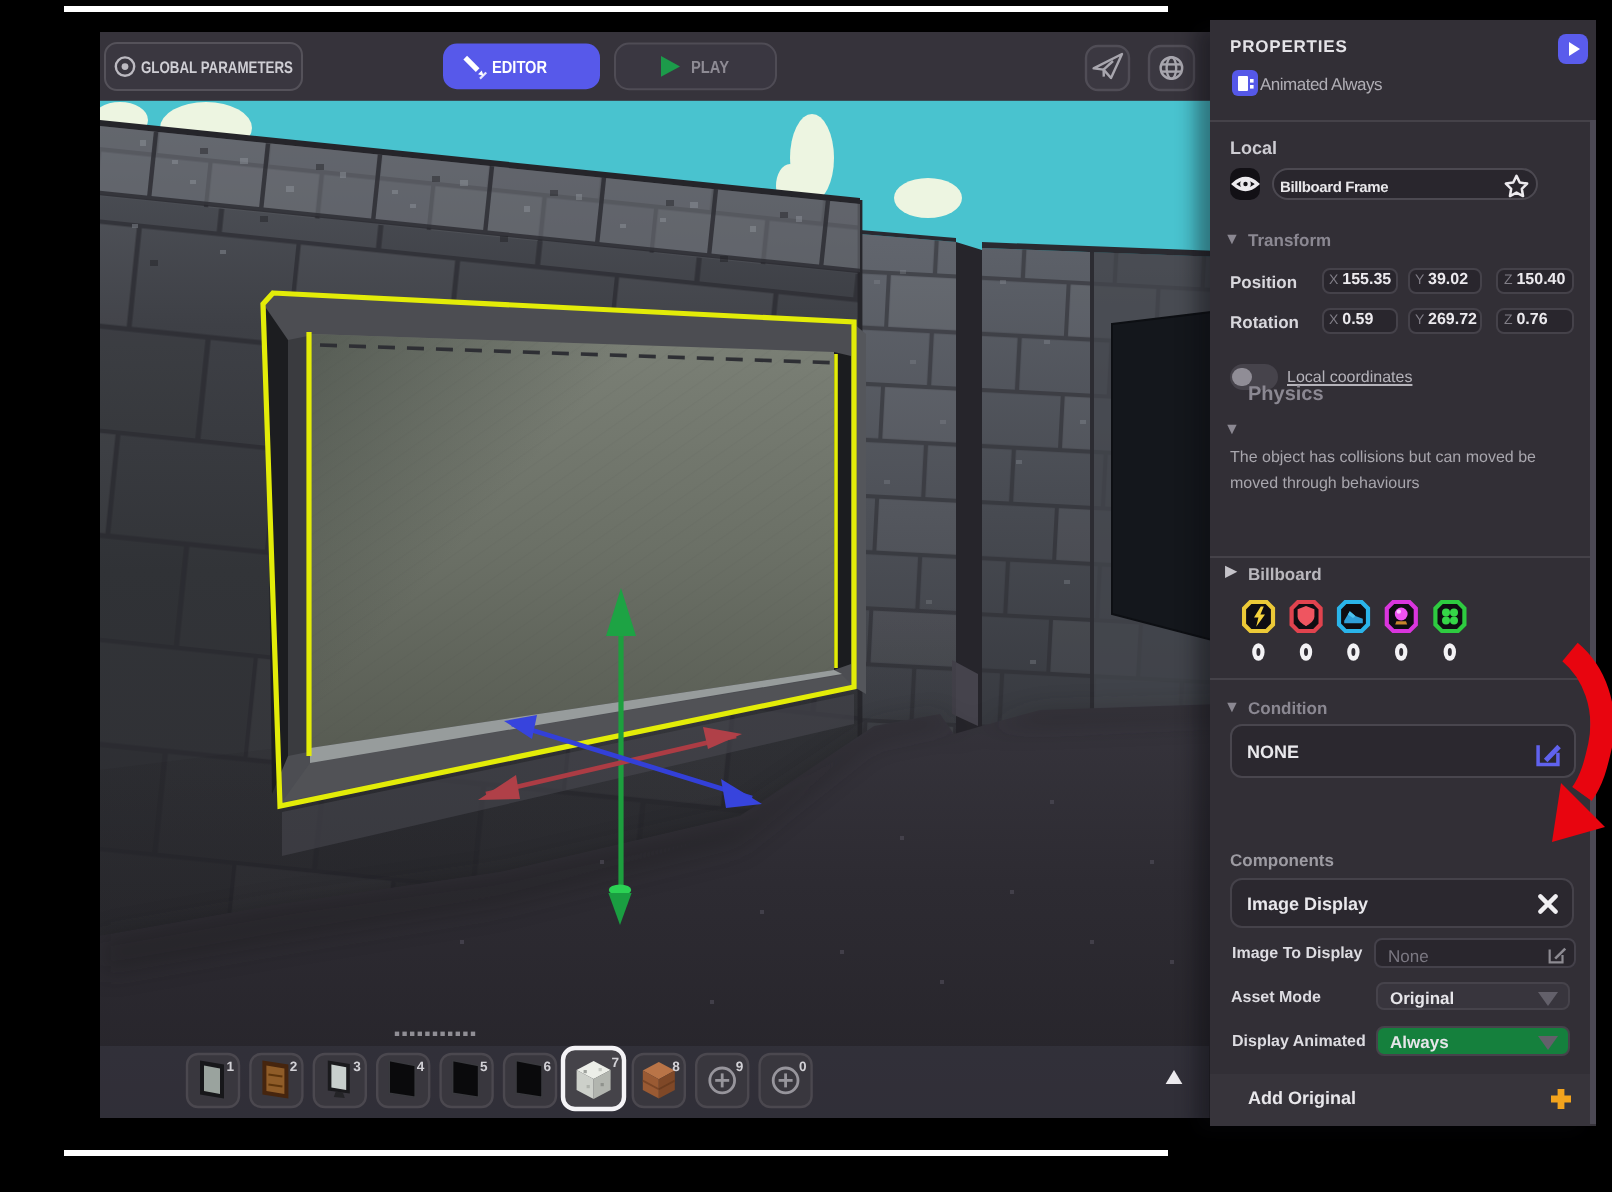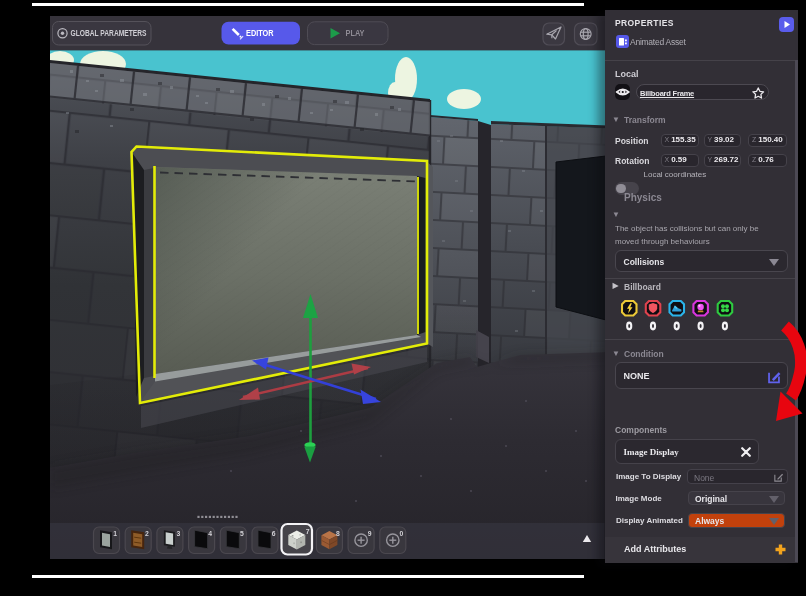--- a/index.html
+++ b/index.html
@@ -373,58 +373,54 @@
           <polygon points="5.5,4 5.5,11 11,7.5" fill="#fff"></polygon>
         </svg>
     </div>
     <div class="abs" style="left:11px;top:25px;width:13.5px;height:13.5px;border-radius:3px;background:#5558e8;">
       <svg width="13.5" height="13.5">
         <rect x="3" y="3" width="5" height="7.5" rx="0.5" fill="#fff"></rect>
         <rect x="9" y="4.5" width="1.8" height="1.8" fill="#fff"></rect>
         <rect x="9" y="7.5" width="1.8" height="1.8" fill="#fff"></rect>
       </svg>
     </div>
-    <div class="lbl" style="left:25.5px;top:27.5px;font-size:8.5px;color:#b0aeb5;letter-spacing:-0.25px;">Animated Asset</div>
+    <div class="lbl" style="left:25.5px;top:27.5px;font-size:8.5px;color:#b0aeb5;letter-spacing:-0.25px;">Animated Always</div>
     <div class="divider" style="top:50px;"></div>
     <div class="lbl" style="left:10.5px;top:59px;font-size:9px;font-weight:bold;color:#cecdd3;">Local</div>
     <div class="abs" style="left:10px;top:74px;width:15.5px;height:16px;border-radius:5px;background:#121015;">
       <svg width="15.5" height="16" viewBox="0 0 15.5 16">
         <path d="M1.8,8 Q7.75,2.6 13.7,8 Q7.75,13.4 1.8,8 Z" fill="none" stroke="#eceaee" stroke-width="1.7"></path>
         <circle cx="7.75" cy="8" r="2.7" fill="#eceaee"></circle>
         <circle cx="7.75" cy="8" r="1.1" fill="#121015"></circle>
       </svg>
     </div>
     <div class="abs" style="left:31px;top:74.5px;width:133.5px;height:16px;border-radius:8px;background:#29262d;border:1px solid #4c4951;box-sizing:border-box;">
-      <div class="lbl" style="left:3.5px;top:3.5px;font-size:7.5px;font-weight:bold;color:#e8e7ea;letter-spacing:-0.2px;text-decoration:underline;">Billboard Frame</div>
+      <div class="lbl" style="left:3.5px;top:3.5px;font-size:7.5px;font-weight:bold;color:#e8e7ea;letter-spacing:-0.2px;">Billboard Frame</div>
       <svg class="abs" style="right:2.5px;top:0.5px;" width="14.5" height="14.5" viewBox="0 0 24 24">
           <path d="M12 3.2l2.7 5.5 6.1.9-4.4 4.3 1 6-5.4-2.9-5.4 2.9 1-6-4.4-4.3 6.1-.9z" fill="none" stroke="#eceaee" stroke-width="2.1" stroke-linejoin="round"></path>
         </svg>
     </div>
     <div class="lbl" style="left:7.5px;top:105px;font-size:8px;color:#8b8892;">▼</div>
     <div class="lbl" style="left:19.5px;top:105px;font-size:8.5px;font-weight:bold;color:#8b8892;">Transform</div>
     <div class="lbl" style="left:10.5px;top:126px;font-size:8.5px;font-weight:bold;color:#d8d7dc;">Position</div>
     <div class="vbox" style="left:56px;top:124.5px;width:38px;height:12.5px;"><span>X </span>155.35</div>
     <div class="vbox" style="left:99px;top:124.5px;width:37px;height:12.5px;"><span>Y </span>39.02</div>
     <div class="vbox" style="left:143.5px;top:124.5px;width:38.5px;height:12.5px;"><span>Z </span>150.40</div>
     <div class="lbl" style="left:10.5px;top:146px;font-size:8.5px;font-weight:bold;color:#d8d7dc;">Rotation</div>
     <div class="vbox" style="left:56px;top:144.5px;width:38px;height:12.5px;"><span>X </span>0.59</div>
     <div class="vbox" style="left:99px;top:144.5px;width:37px;height:12.5px;"><span>Y </span>269.72</div>
     <div class="vbox" style="left:143.5px;top:144.5px;width:38.5px;height:12.5px;"><span>Z </span>0.76</div>
     <div class="abs" style="left:10px;top:172.5px;width:24px;height:12.5px;border-radius:7px;background:#46434b;">
       <div class="abs" style="left:1.8px;top:1.6px;width:9.3px;height:9.3px;border-radius:50%;background:#908d96;"></div>
     </div>
-    <div class="lbl" style="left:39px;top:160px;font-size:8px;color:#b5b3ba;">Local coordinates</div>
+    <div class="lbl" style="left:39px;top:174px;font-size:8px;color:#b5b3ba;text-decoration:underline;">Local coordinates</div>
     <div class="lbl" style="left:7.5px;top:200px;font-size:8px;color:#8b8892;">▼</div>
     <div class="lbl" style="left:19.5px;top:182px;font-size:10px;font-weight:bold;color:#8b8892;">Physics</div>
-    <div class="lbl" style="left:10.5px;top:214.5px;font-size:8px;color:#a8a6ad;">The object has collisions but can only be</div>
+    <div class="lbl" style="left:10.5px;top:214.5px;font-size:8px;color:#a8a6ad;">The object has collisions but can moved be</div>
     <div class="lbl" style="left:10.5px;top:227.5px;font-size:8px;color:#a8a6ad;">moved through behaviours</div>
-    <div class="box" style="left:10px;top:240px;width:173px;height:22px;">
-      <div class="lbl" style="left:8px;top:6px;font-size:8.5px;font-weight:bold;color:#e6e5e9;">Collisions</div>
-      <div class="caret" style="right:8px;top:8px;"></div>
-    </div>
     <div class="divider" style="top:268px;"></div>
     <div class="lbl" style="left:8px;top:271.5px;font-size:8px;color:#c5c3c9;">▶</div>
     <div class="lbl" style="left:19.5px;top:272px;font-size:8.5px;font-weight:bold;color:#b9b7bd;">Billboard</div>
     <svg class="abs" style="left:16px;top:290px;" width="122" height="32" viewBox="0 0 122 32">
       <g>
         <polygon points="4.2,1 12.3,1 15.5,4.2 15.5,12.3 12.3,15.5 4.2,15.5 1,12.3 1,4.2" fill="#0f0d12" stroke="#ecc937" stroke-width="2.1"></polygon>
         <polygon points="9.4,3.2 6,8.8 8.2,8.8 7.1,13.4 11.5,7.2 9.2,7.2 10.9,3.2" fill="#f5d23d"></polygon>
         <ellipse cx="8.2" cy="26" rx="3.1" ry="4.4" fill="#f3f2f5"></ellipse>
           <ellipse cx="8.2" cy="26" rx="1" ry="2" fill="#312e35"></ellipse>
       </g>
@@ -463,46 +459,46 @@
     <div class="lbl" style="left:7.5px;top:339px;font-size:8px;color:#8b8892;">▼</div>
     <div class="lbl" style="left:19.5px;top:339px;font-size:8.5px;font-weight:bold;color:#8b8892;">Condition</div>
     <div class="box" style="left:10px;top:352.5px;width:173px;height:27px;">
       <div class="lbl" style="left:8px;top:8px;font-size:9px;font-weight:bold;color:#e9e8ec;">NONE</div>
       <svg class="abs" style="right:6px;top:6.5px;" width="14" height="14" viewBox="0 0 24 24">
         <path d="M3.5,4.5 L3.5,21 L20.5,21 L20.5,11" fill="none" stroke="#6062ee" stroke-width="3"></path>
         <path d="M8.5,16 L20,4 L23,7 L11.5,19 Z" fill="#6062ee"></path>
       </svg>
     </div>
     <div class="lbl" style="left:10.5px;top:415px;font-size:8.5px;font-weight:bold;color:#9d9ba2;">Components</div>
-    <div class="box" style="left:10.5px;top:429px;width:144px;height:25.5px;border-color:#45424a;font-family:Liberation Serif, serif;">
+    <div class="box" style="left:10.5px;top:429px;width:172px;height:25.5px;border-color:#45424a;">
       <div class="lbl" style="left:7.5px;top:7px;font-size:9px;font-weight:bold;color:#e9e8ec;">Image Display</div>
       <svg class="abs" style="right:7px;top:7.5px;" width="10" height="10" viewBox="0 0 10 10">
           <path d="M1.2,1.2 L8.8,8.8 M8.8,1.2 L1.2,8.8" stroke="#f0eff2" stroke-width="2.2" stroke-linecap="round"></path>
         </svg>
     </div>
     <div class="lbl" style="left:11.5px;top:462.5px;font-size:8px;font-weight:bold;color:#dddce1;">Image To Display</div>
     <div class="abs" style="left:82.5px;top:459.5px;width:101px;height:15px;border-radius:4px;background:#29262d;border:1px solid #44414a;box-sizing:border-box;">
       <div class="lbl" style="left:6px;top:2.5px;font-size:8.5px;color:#7b7882;">None</div>
       <svg class="abs" style="right:3px;top:1.5px;" width="11" height="11" viewBox="0 0 24 24">
         <path d="M4,6 L4,20 L18,20 L18,12" fill="none" stroke="#8d8b92" stroke-width="2.4"></path>
         <path d="M9,15 L20,4 L22,6 L11,17 Z" fill="#8d8b92"></path>
       </svg>
     </div>
-    <div class="lbl" style="left:11px;top:484.5px;font-size:8px;font-weight:bold;color:#dddce1;">Image Mode</div>
+    <div class="lbl" style="left:11px;top:484.5px;font-size:8px;font-weight:bold;color:#dddce1;">Asset Mode</div>
     <div class="abs" style="left:83.5px;top:481px;width:96.5px;height:14.5px;border-radius:4px;background:#38353d;border:1px solid #46434b;box-sizing:border-box;">
       <div class="lbl" style="left:6px;top:2px;font-size:8.5px;font-weight:bold;color:#e6e5e9;">Original</div>
       <div class="caret" style="right:5px;top:4px;border-top-color:#63606a;"></div>
     </div>
     <div class="lbl" style="left:11.5px;top:506.5px;font-size:8px;font-weight:bold;color:#dddce1;">Display Animated</div>
-    <div class="abs" style="left:83.5px;top:503.5px;width:96.5px;height:14.5px;border-radius:4px;background:#c2410c;border:1px solid #46434b;box-sizing:border-box;">
+    <div class="abs" style="left:83.5px;top:503.5px;width:96.5px;height:14.5px;border-radius:4px;background:#15803d;border:1px solid #46434b;box-sizing:border-box;">
       <div class="lbl" style="left:6px;top:2px;font-size:8.5px;font-weight:bold;color:#e6e5e9;">Always</div>
       <div class="caret" style="right:5px;top:4px;border-top-color:#63606a;"></div>
     </div>
     <div class="abs" style="left:0;top:527.5px;width:193.5px;height:25.5px;background:#37343b;">
-      <div class="lbl" style="left:19.5px;top:7px;font-size:9px;font-weight:bold;color:#e8e7eb;">Add Attributes</div>
+      <div class="lbl" style="left:19.5px;top:7px;font-size:9px;font-weight:bold;color:#e8e7eb;">Add Original</div>
       <svg class="abs" style="right:12px;top:7px;" width="11" height="11" viewBox="0 0 11 11">
           <path d="M5.5,0.5 L5.5,10.5 M0.5,5.5 L10.5,5.5" stroke="#f2a31d" stroke-width="3.4"></path>
         </svg>
     </div>
     <div class="abs" style="left:190.5px;top:50.5px;width:2.6px;height:502px;background:#4c4954;"></div>
   </div>
   <svg id="arrowsvg" class="abs" width="806" height="596" viewBox="0 0 806 596">
     <path d="M785,326 C797,336 804,354 800,373 C798,382 796,390 791,397" fill="none" stroke="#e8050f" stroke-width="12"></path>
     <polygon points="776,421 780.5,391.5 802.5,413.5" fill="#e8050f"></polygon>
   </svg>

